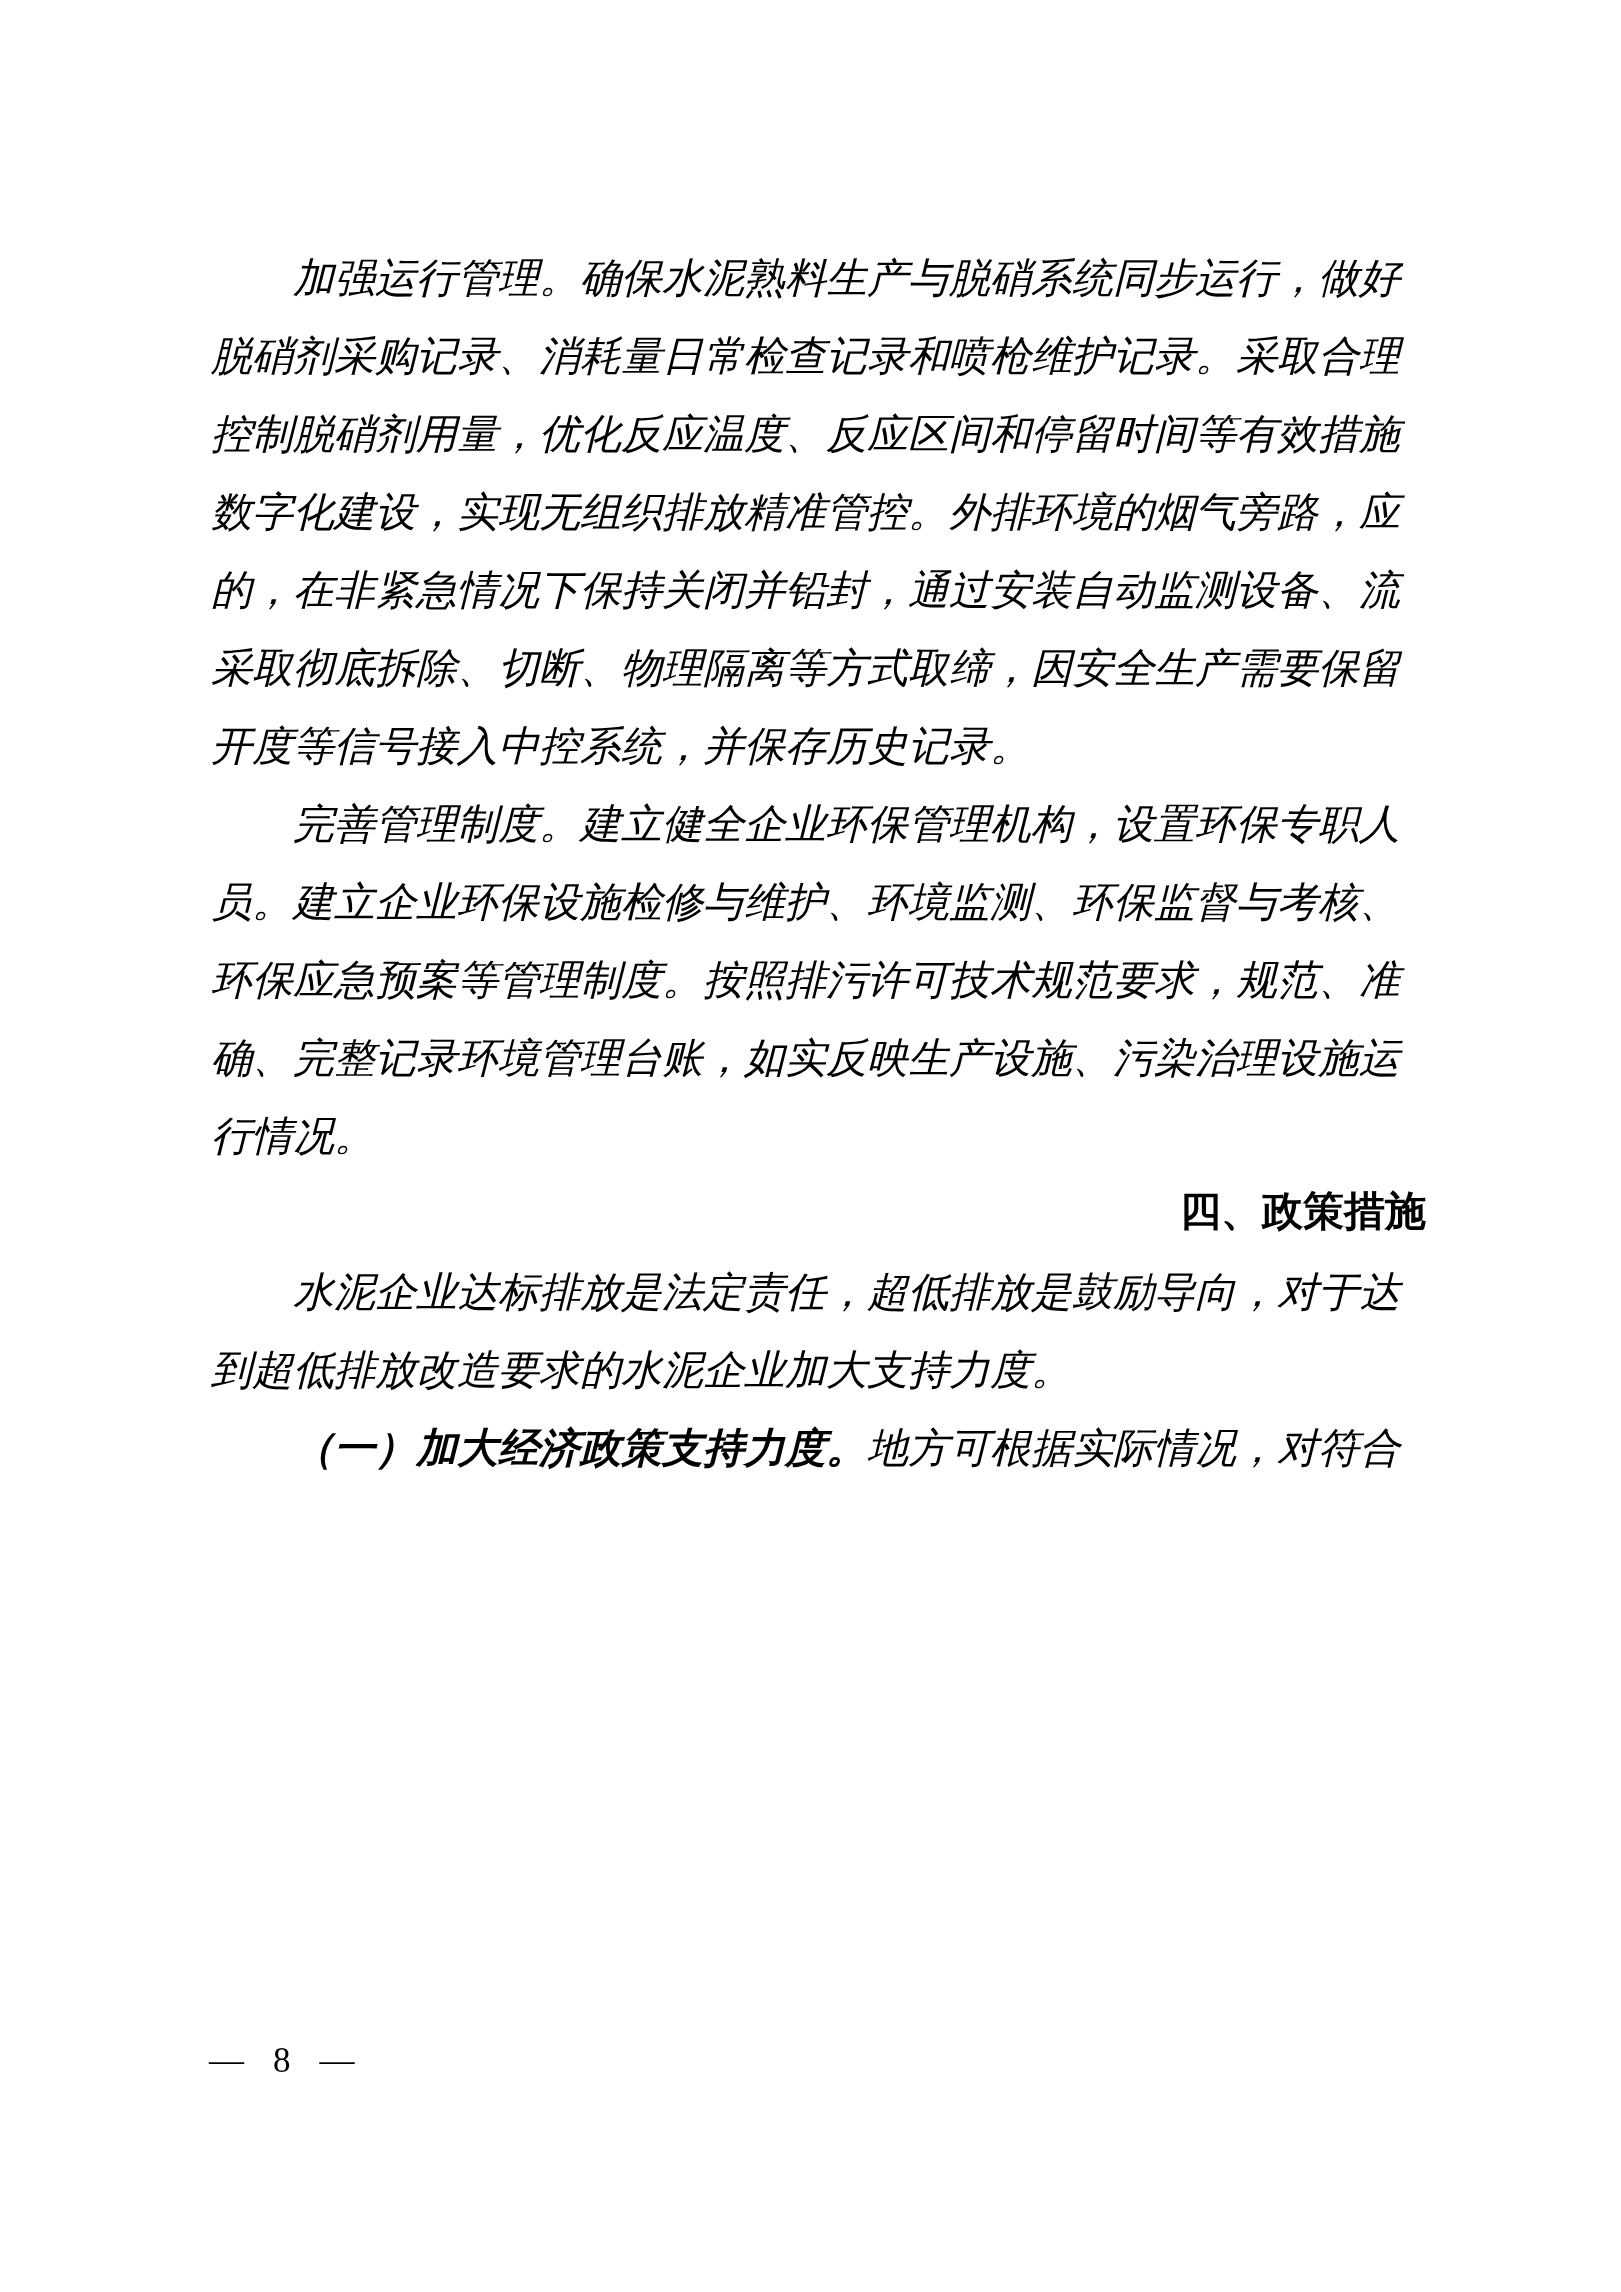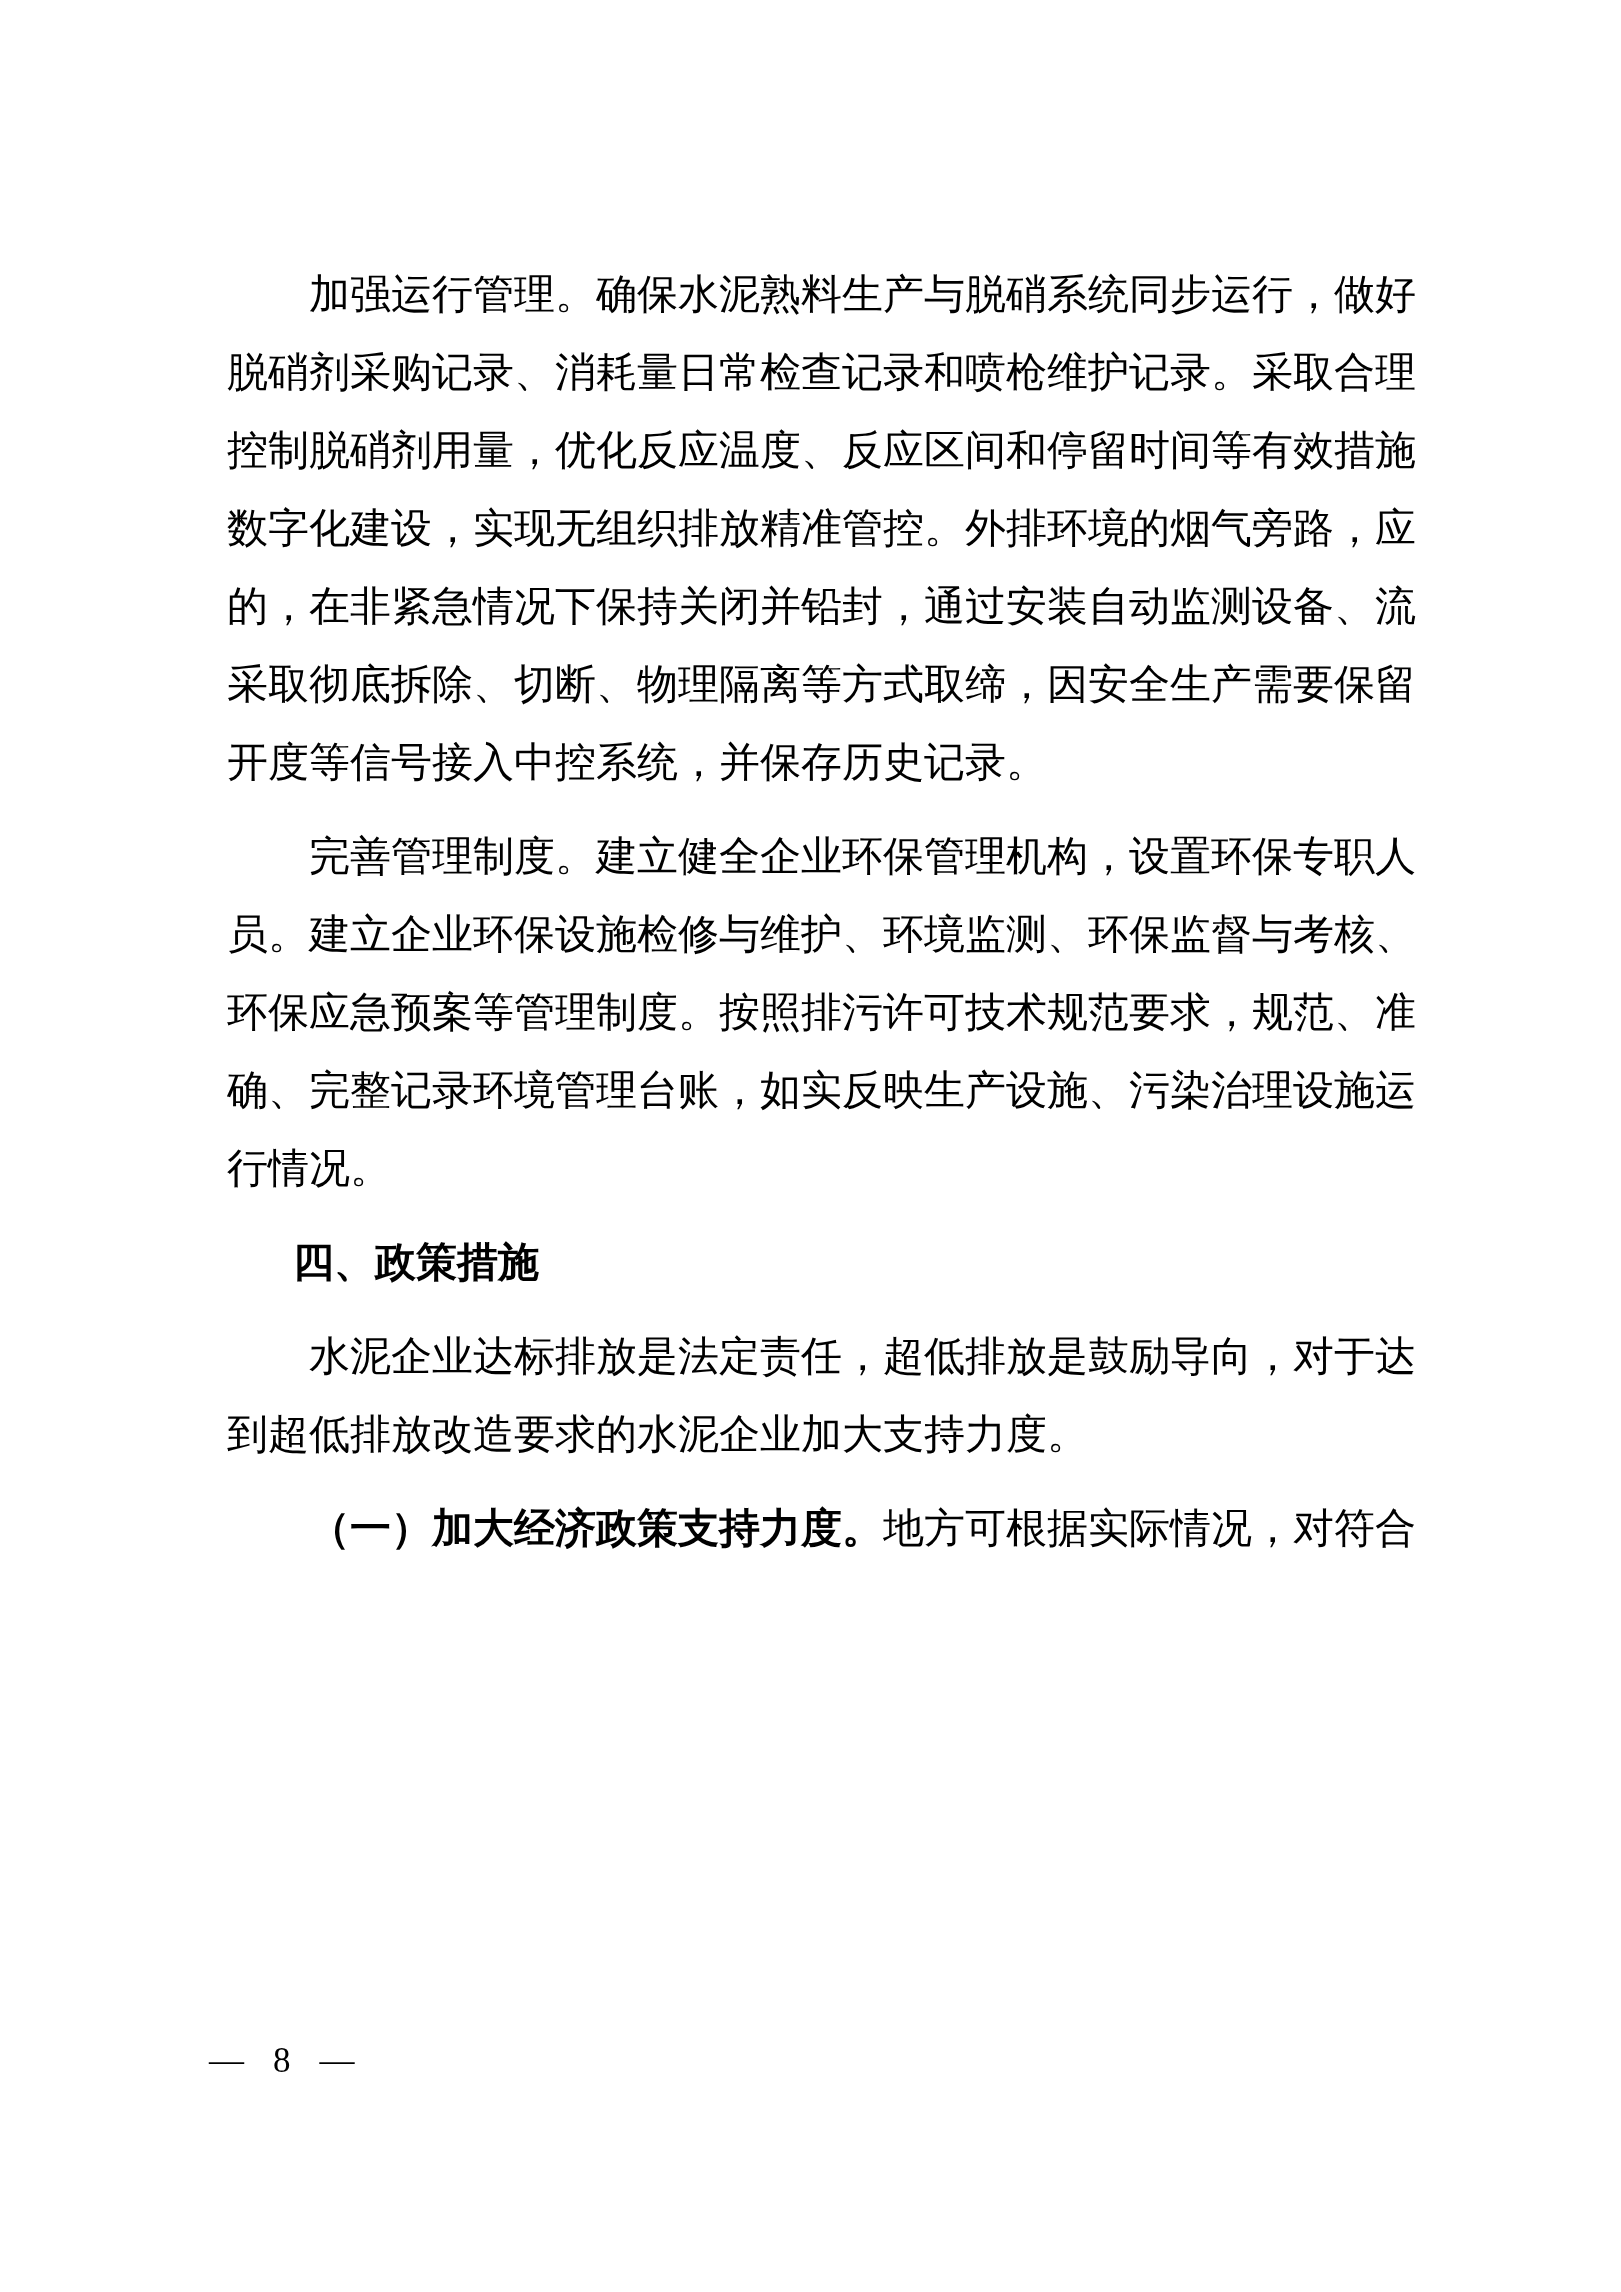--- a/index.html
+++ b/index.html
@@ -12,33 +12,34 @@
     color: #000000;
     font-family: "Liberation Serif", "DejaVu Serif", serif;
   }
   .page { position: absolute; inset: 0; background: #ffffff; }
   .content {
     position: absolute;
     left: 211px;
     top: 239px;
     width: 1215px;
   }
-  .para { margin: 16px; padding: 0; }
+  .para { margin: 0; padding: 0; font-style: italic; }
   .line {
     height: 78px;
     line-height: 78px;
     font-size: 41px;
     white-space: nowrap;
     letter-spacing: 0px;
   }
   .indent { text-indent: 82px; }
   .heading { margin: 0; padding: 0; }
   .heading .line {
-    font-family: Liberation Serif, serif;
+    font-family: Liberation Mono, monospace;
     font-weight: 700;
+    text-align: right;
   }
   .bold-lead {
     font-weight: 700;
   }
   .page-footer {
     position: absolute;
     left: 209px;
     top: 2037px;
     height: 47px;
     display: flex;

